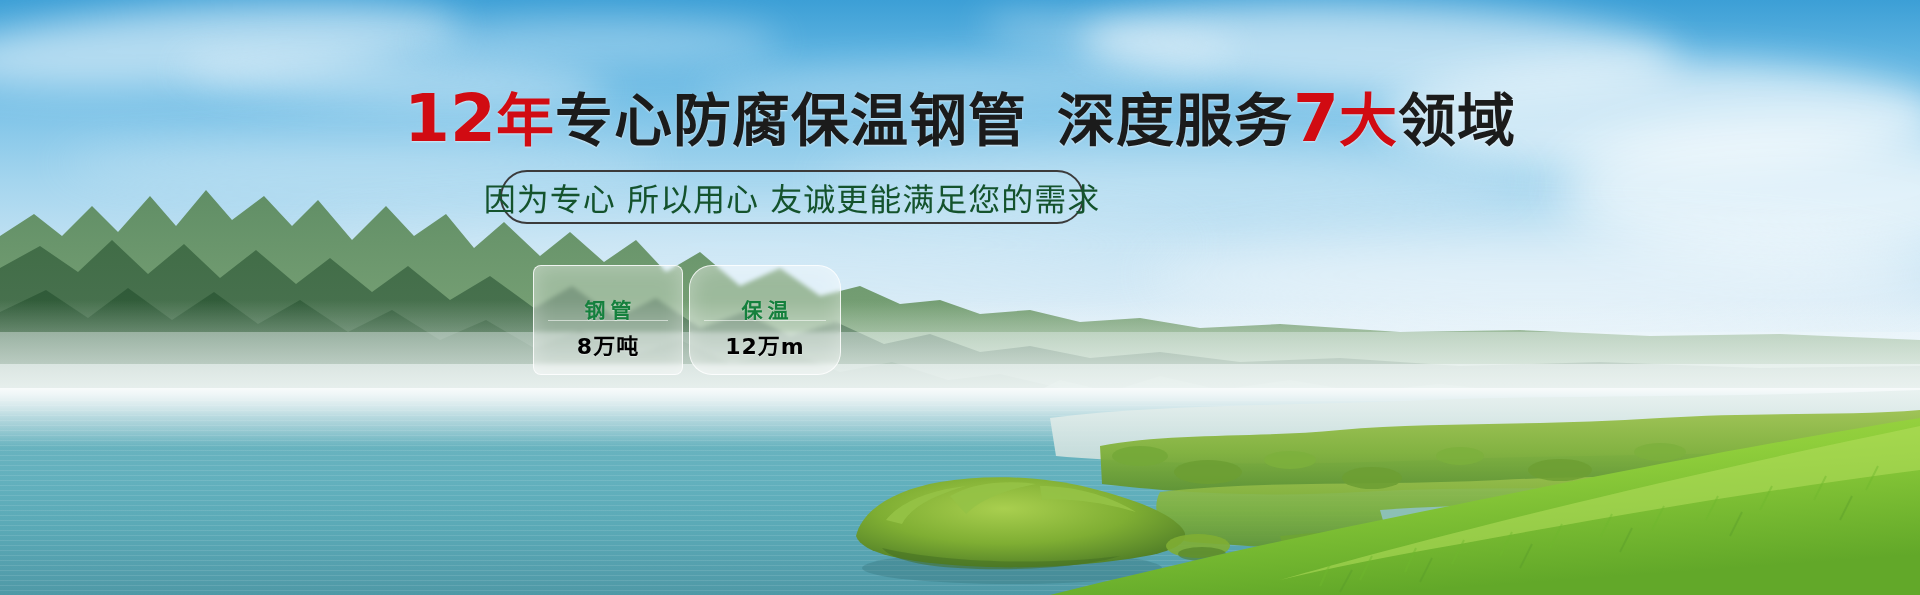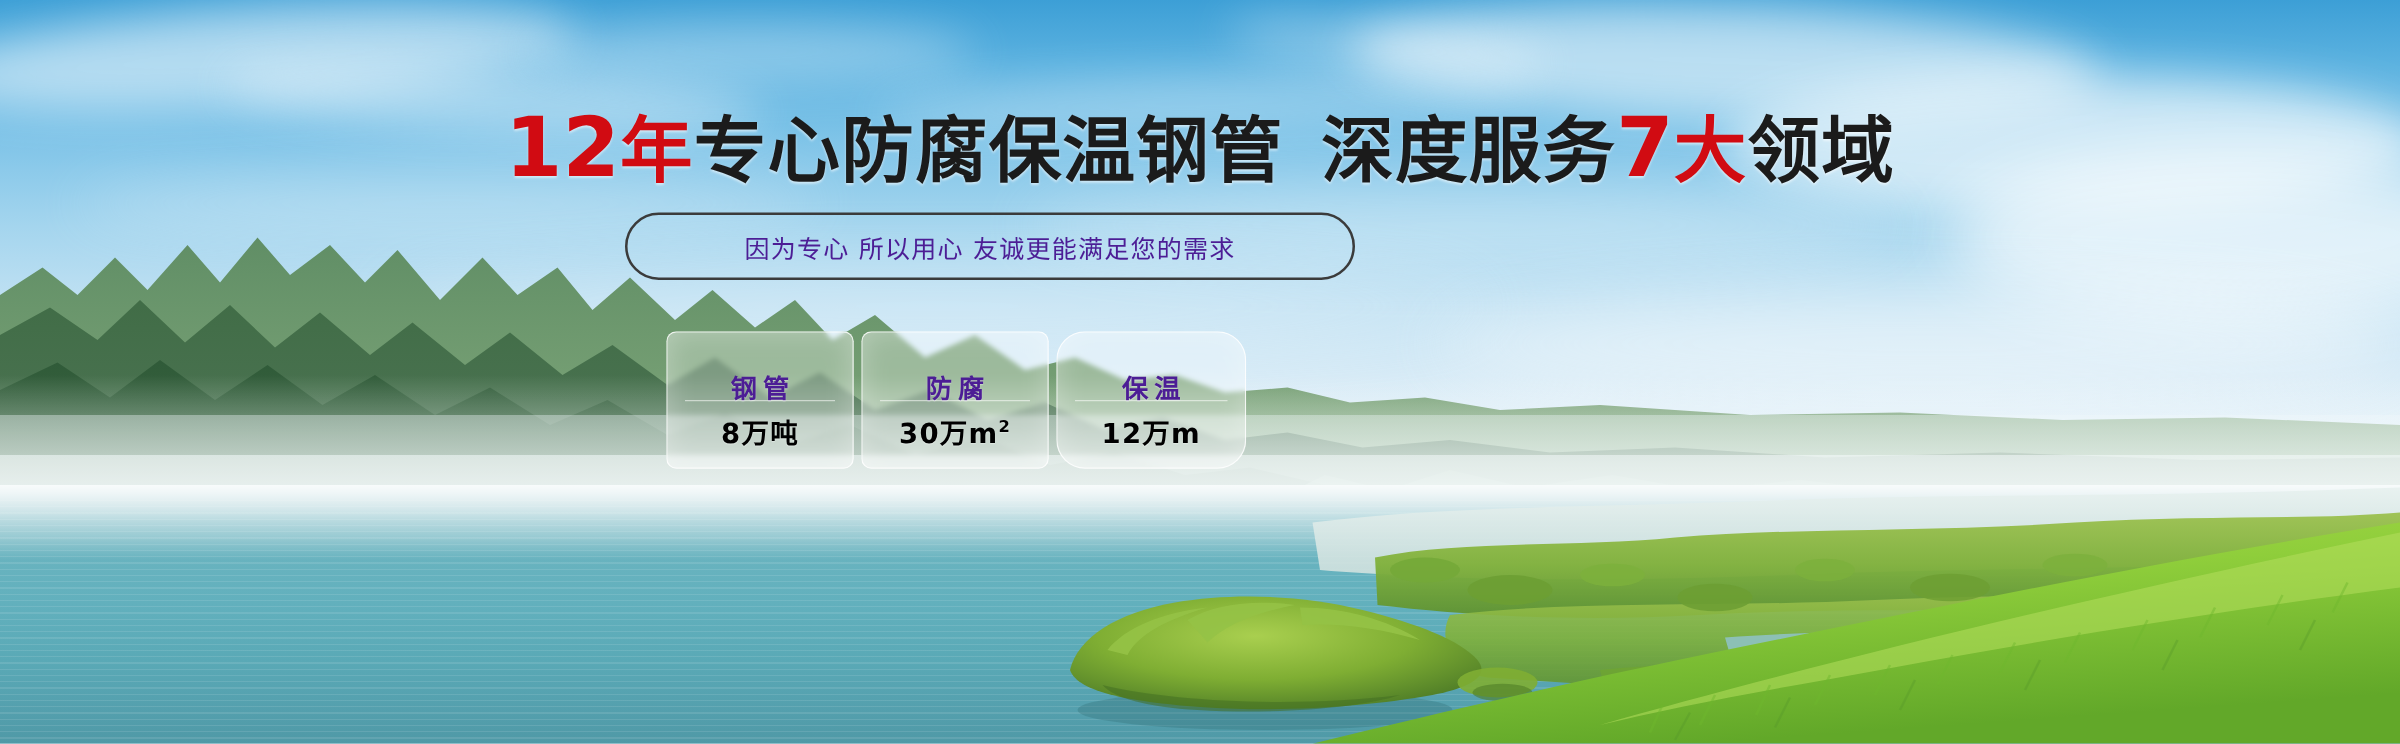--- a/index.html
+++ b/index.html
@@ -127,23 +127,23 @@
   .subtitle-pill {
     position:absolute;
     left:500px; top:170px;
     width:584px; height:54px;
     border:2px solid #3b3b3b;
     border-radius:28px;
     display:flex; align-items:center; justify-content:center;
   }
   .subtitle-text {
     font-family:"DejaVu Sans","Liberation Sans",sans-serif;
-    font-size:20px;
+    font-size:32px;
     font-weight:500;
-    color:#4c1d95;
+    color:#14532d;
     letter-spacing:1px;
     white-space:nowrap;
   }
 
   
   .cards {
     position:absolute;
     left:533px; top:265px;
     width:520px; height:110px;
     display:flex;
@@ -168,21 +168,21 @@
     content:"";
     position:absolute;
     left:14px; right:14px; top:54px;
     height:1px;
     background:rgba(255,255,255,.55);
   }
   .card-title {
     font-family:"DejaVu Sans","Liberation Sans",sans-serif;
     font-size:21px;
     font-weight:bold;
-    color:#4c1d95;
+    color:#15803d;
     letter-spacing:5px;
     text-indent:5px;
     margin-bottom:22px;
     text-shadow:0 1px 1px rgba(255,255,255,.4);
   }
   .card-value {
     position:absolute;
     top:62px;
     font-family:"DejaVu Sans","Liberation Sans",sans-serif;
     font-size:22px;
@@ -388,24 +388,20 @@
     <span class="subtitle-text">因为专心 所以用心  友诚更能满足您的需求</span>
   </div>
 
   <div class="cards">
 
     <div class="card card-1">
       <span class="card-title">钢管</span>
       <span class="card-value"><span>8万吨</span></span>
     </div>
 
-    <div class="card card-2">
-      <span class="card-title">防腐</span>
-      <span class="card-value"><span>30万m</span><sup>2</sup></span>
-    </div>
 
     <div class="card card-3">
       <span class="card-title">保温</span>
       <span class="card-value"><span>12万m</span></span>
     </div>
 
   </div>
 
 </div>
 

